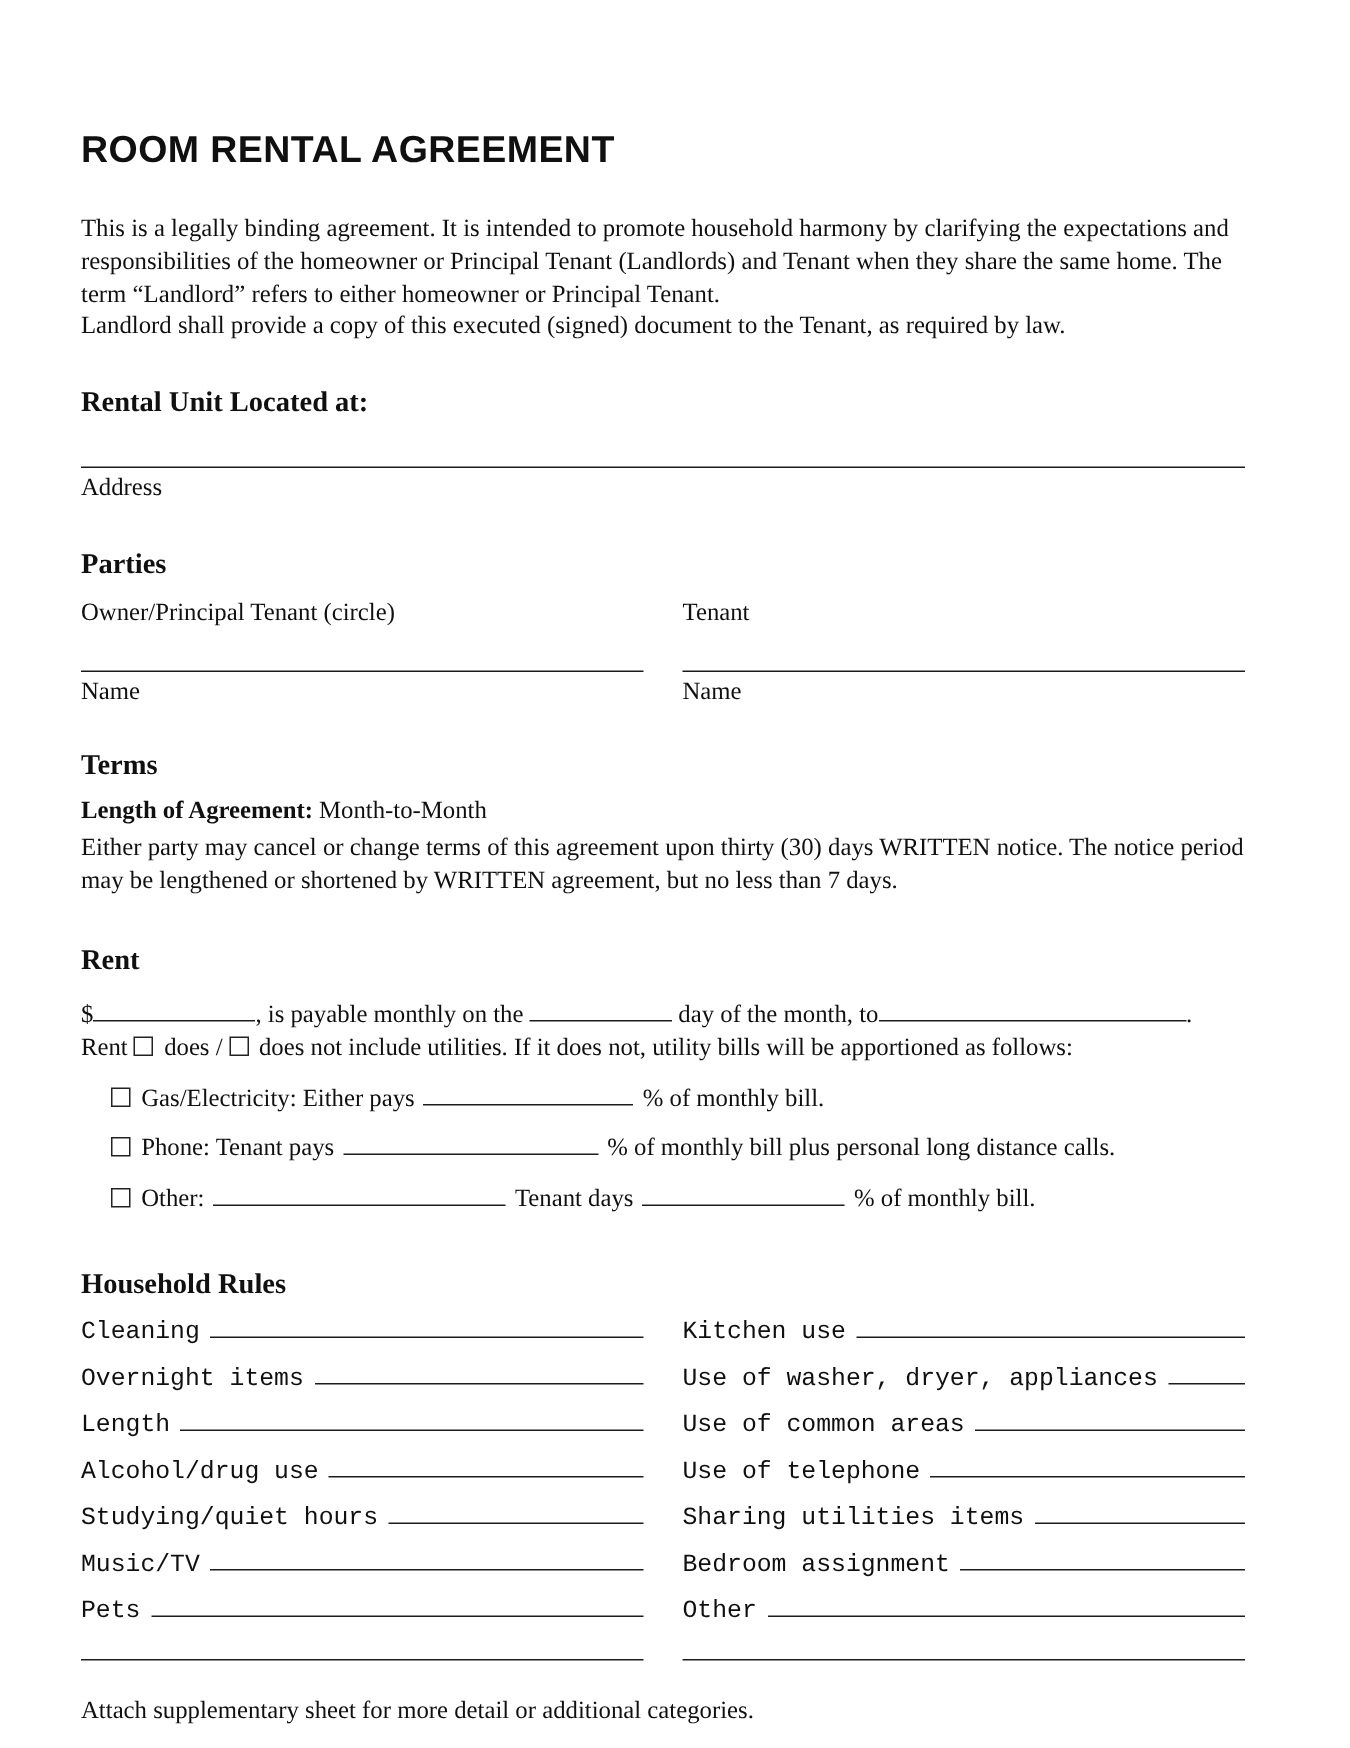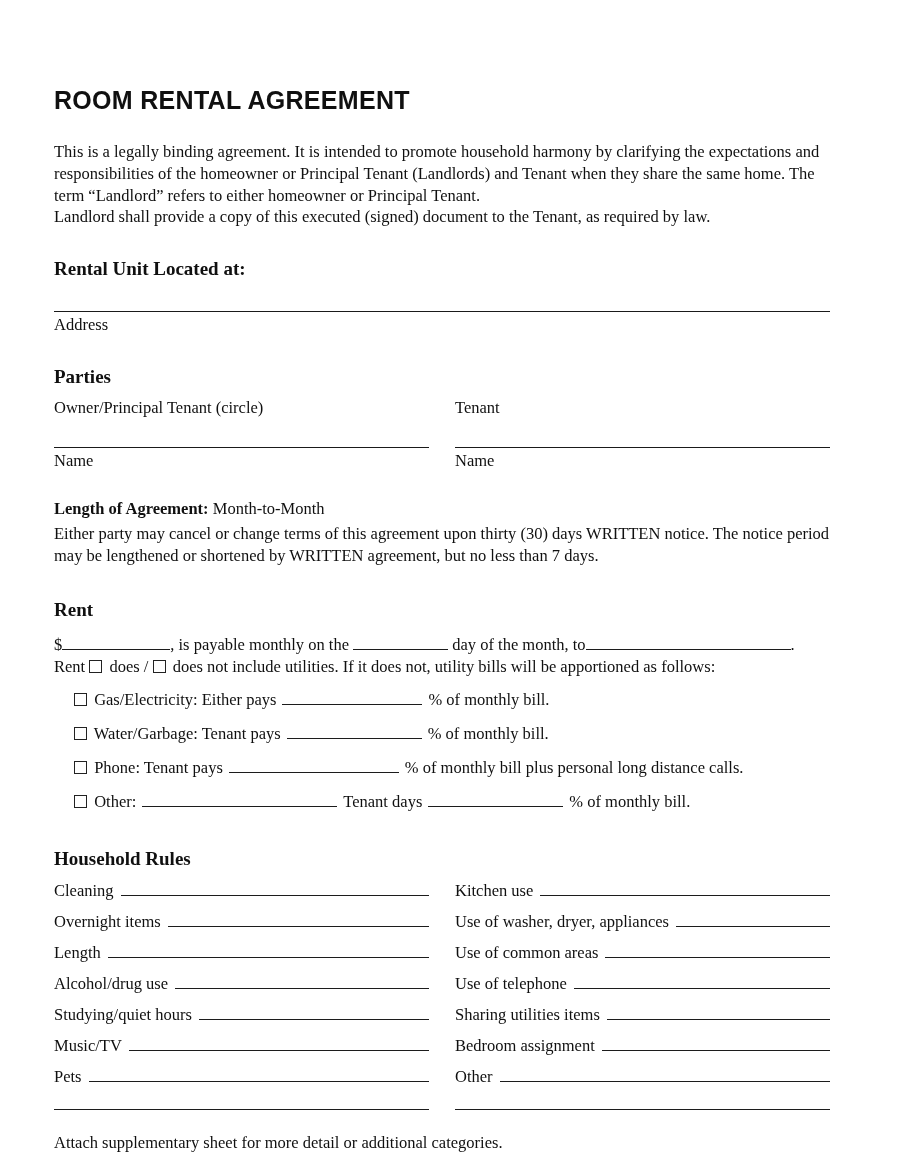--- a/index.html
+++ b/index.html
@@ -50,21 +50,21 @@
   .length-line { margin-top:6px; }
   .terms-body { margin:4px 0 0 0; }
   .sec-rent { margin-top:30px; }
   .rent-payable { margin-top:12px; }
   .rent-utilities { white-space:nowrap; }
   .rent-item { margin-top:12px; padding-left:20px; }
   .rent-item .blank { margin:0 6px; }
   .sec-household { margin-top:34px; }
   .rules-grid { display:flex; gap:26px; margin-top:8px; }
   .rules-col { flex:1; }
-  .rule-row { display:flex; align-items:baseline; height:31px; }
+  .rule-row { display:flex; align-items:baseline; height:31px;font-family:Liberation Mono, monospace; }
   .rule-label { white-space:nowrap; }
   .rule-row .blank { flex:1; margin-left:7px; }
   .rule-label:empty + .blank { margin-left:0; }
   .note { margin:4px 0 0 0; }
 </style>
 </head>
 <body>
 
 <div class="page">
 
@@ -91,20 +91,21 @@
       </div>
       <div class="col">
         <div>Tenant</div>
         <div class="name-line"></div>
         <div class="small-label">Name</div>
       </div>
     </div>
   </section>
 
   <section class="sec-terms">
+    <h2 class="h2">Terms</h2>
     <div class="length-line">
       <span class="bold">Length of Agreement:</span>
       <span>Month-to-Month</span>
     </div>
     <p class="terms-body">Either party may cancel or change terms of this agreement upon thirty (30) days WRITTEN notice.  The notice period may be lengthened or shortened by WRITTEN agreement, but no less than 7 days.</p>
   </section>
 
   <section class="sec-rent">
     <h2 class="h2">Rent</h2>
 
@@ -120,24 +121,20 @@
       <span>does /</span>
       <span class="checkbox"></span>
       <span>does not include utilities.  If it does not, utility bills will be apportioned as follows:</span>
     </div>
 
     <div class="rent-item">
       <span class="checkbox"></span>
       <span>Gas/Electricity: Either pays</span><span class="blank bw-gas"></span><span>% of monthly bill.</span>
     </div>
 
-    <div class="rent-item">
-      <span class="checkbox"></span>
-      <span>Water/Garbage: Tenant pays</span><span class="blank bw-water"></span><span>% of monthly bill.</span>
-    </div>
 
     <div class="rent-item">
       <span class="checkbox"></span>
       <span>Phone: Tenant pays</span><span class="blank bw-phone"></span><span>% of monthly bill plus personal long distance calls.</span>
     </div>
 
     <div class="rent-item">
       <span class="checkbox"></span>
       <span>Other:</span><span class="blank bw-otherdesc"></span><span>Tenant days</span><span class="blank bw-otherpct"></span><span>% of monthly bill.</span>
     </div>

